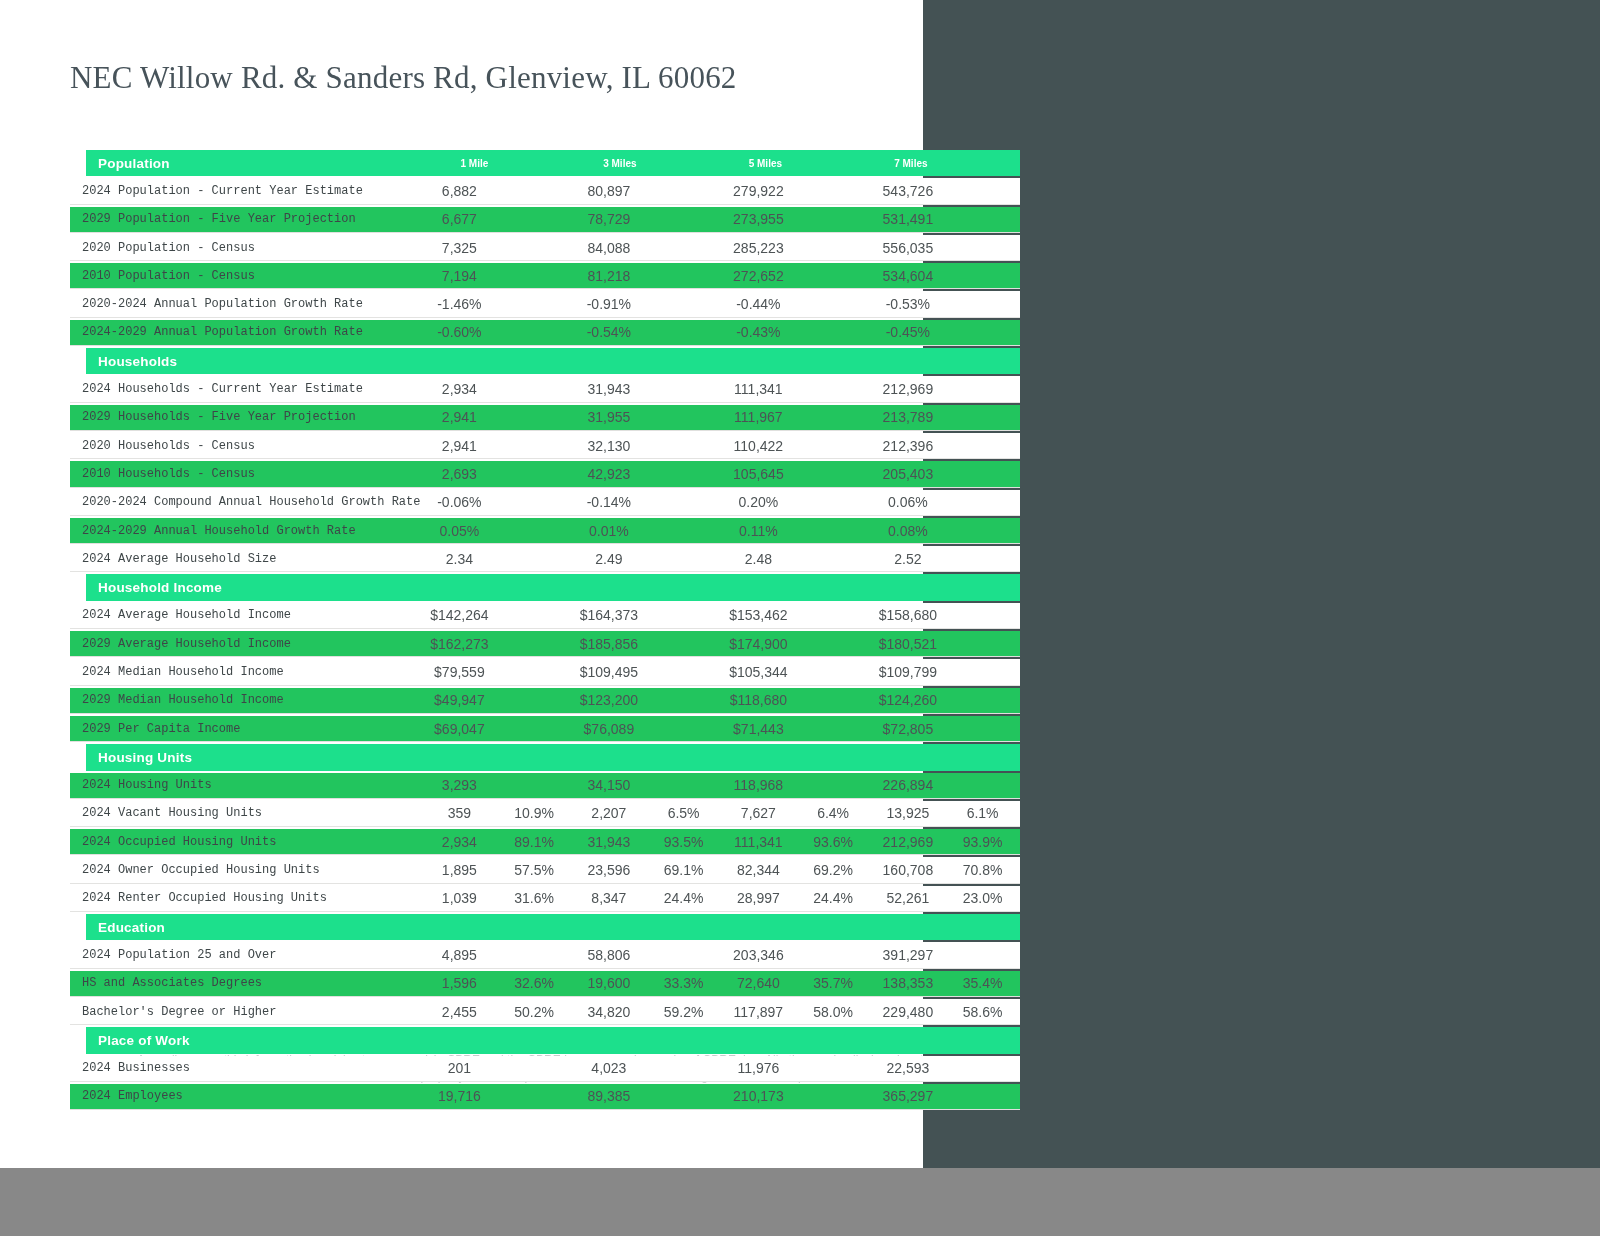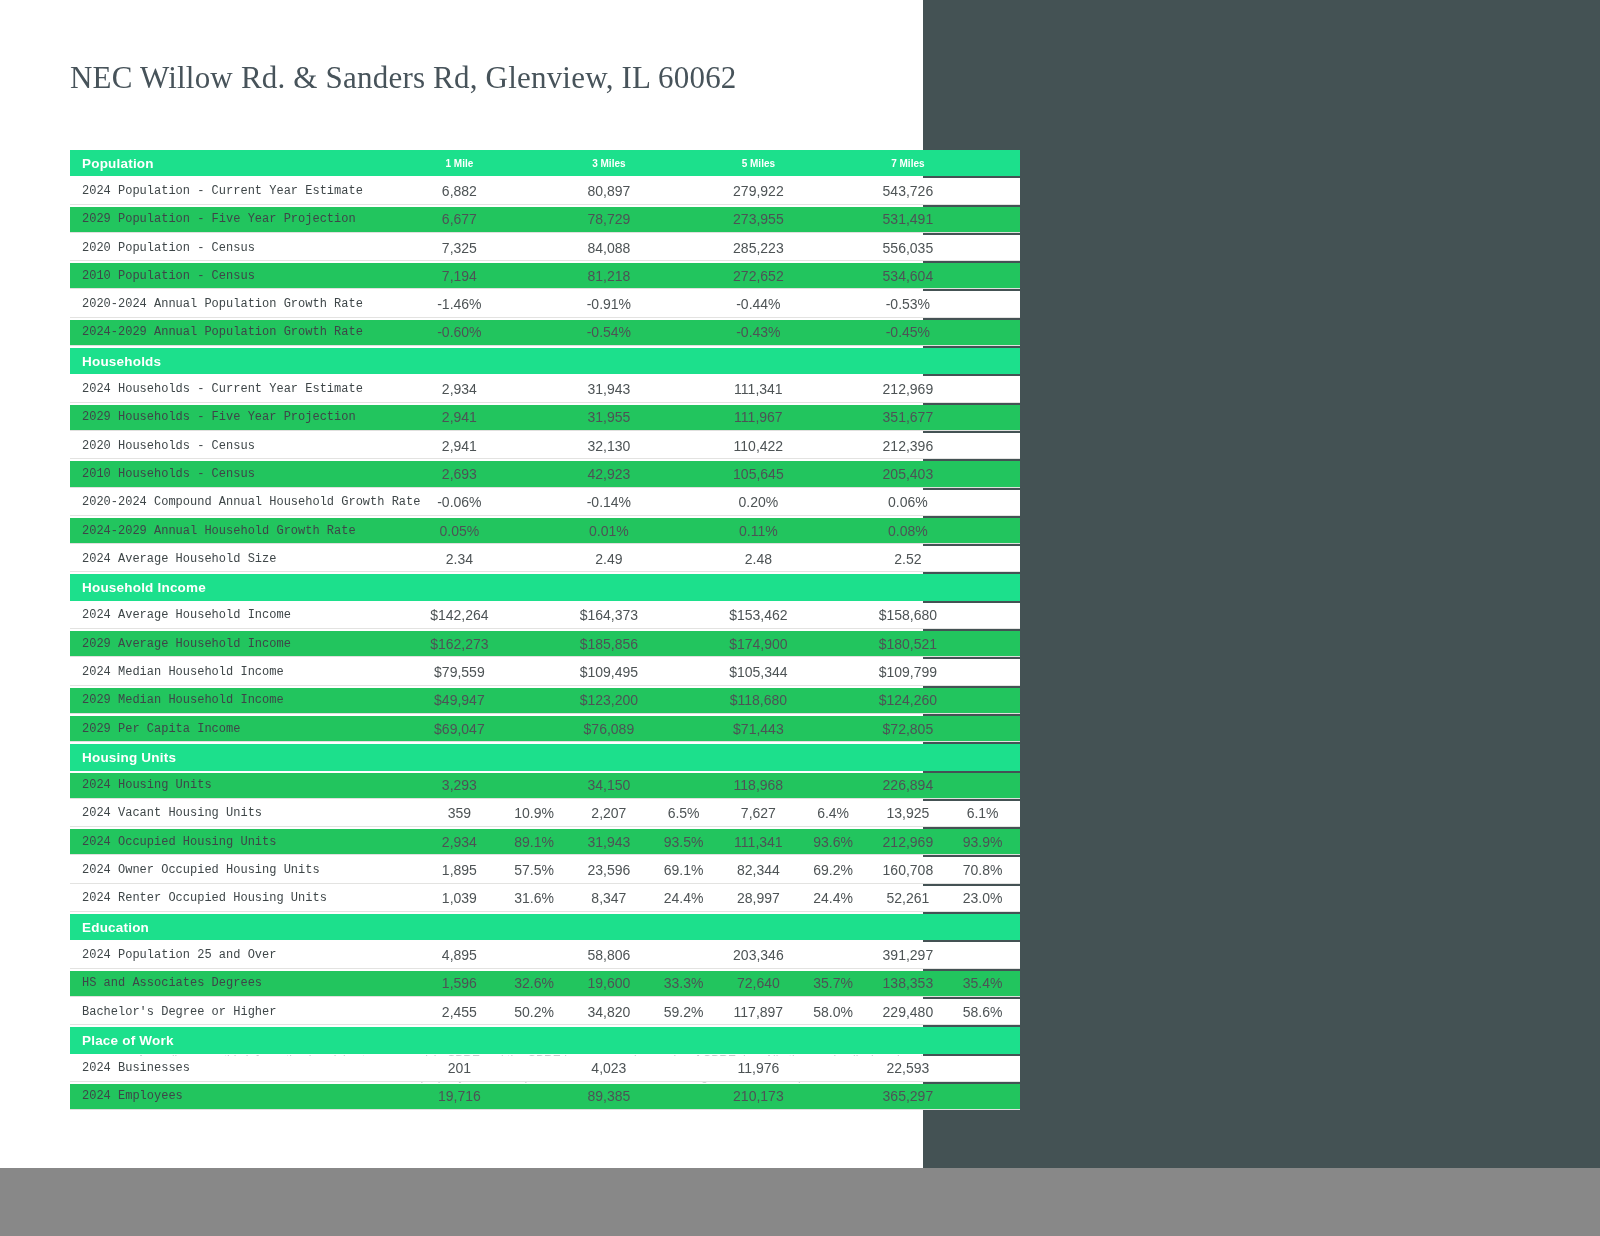--- a/index.html
+++ b/index.html
@@ -13,21 +13,21 @@
   .doc-title {
     position:absolute; left:70px; top:60px;
     font-family:"Liberation Serif", serif;
     font-size:31px; font-weight:500; color:#47535a; letter-spacing:.2px;
   }
   .demo-table { position:absolute; left:70px; top:150px; width:950px; z-index:2; }
   .trow, .sec-row {
     display:grid; grid-template-columns:352px repeat(8, 1fr);
     align-items:center; height:26.3px; margin-bottom:2px;
   }
-  .sec-row { background:#1CE08C; }
+  .sec-row { background:#1CE08C;margin-left:16px; }
   .sec-title {
     padding-left:12px; color:#ffffff; font-weight:bold; font-size:13.5px;
     letter-spacing:.2px; white-space:nowrap;
   }
   .col-head { text-align:center; color:#ffffff; font-weight:bold; font-size:10px; }
   .trow { background:#ffffff; border-bottom:1px solid #e3e3e1; }
   .trow.shaded { background:#22c55e; border-bottom-color:#e0e0de; }
   .row-label {
     padding-left:12px; font-size:12px; color:#3e4648; white-space:nowrap;
     overflow:hidden;
@@ -178,21 +178,21 @@
         <div class="cell"></div>
       </div>
       <div class="trow shaded">
         <div class="row-label">2029 Households - Five Year Projection</div>
         <div class="cell">2,941</div>
         <div class="cell"></div>
         <div class="cell">31,955</div>
         <div class="cell"></div>
         <div class="cell">111,967</div>
         <div class="cell"></div>
-        <div class="cell">351,677</div>
+        <div class="cell">213,789</div>
         <div class="cell"></div>
       </div>
       <div class="trow">
         <div class="row-label">2020 Households - Census</div>
         <div class="cell">2,941</div>
         <div class="cell"></div>
         <div class="cell">32,130</div>
         <div class="cell"></div>
         <div class="cell">110,422</div>
         <div class="cell"></div>

